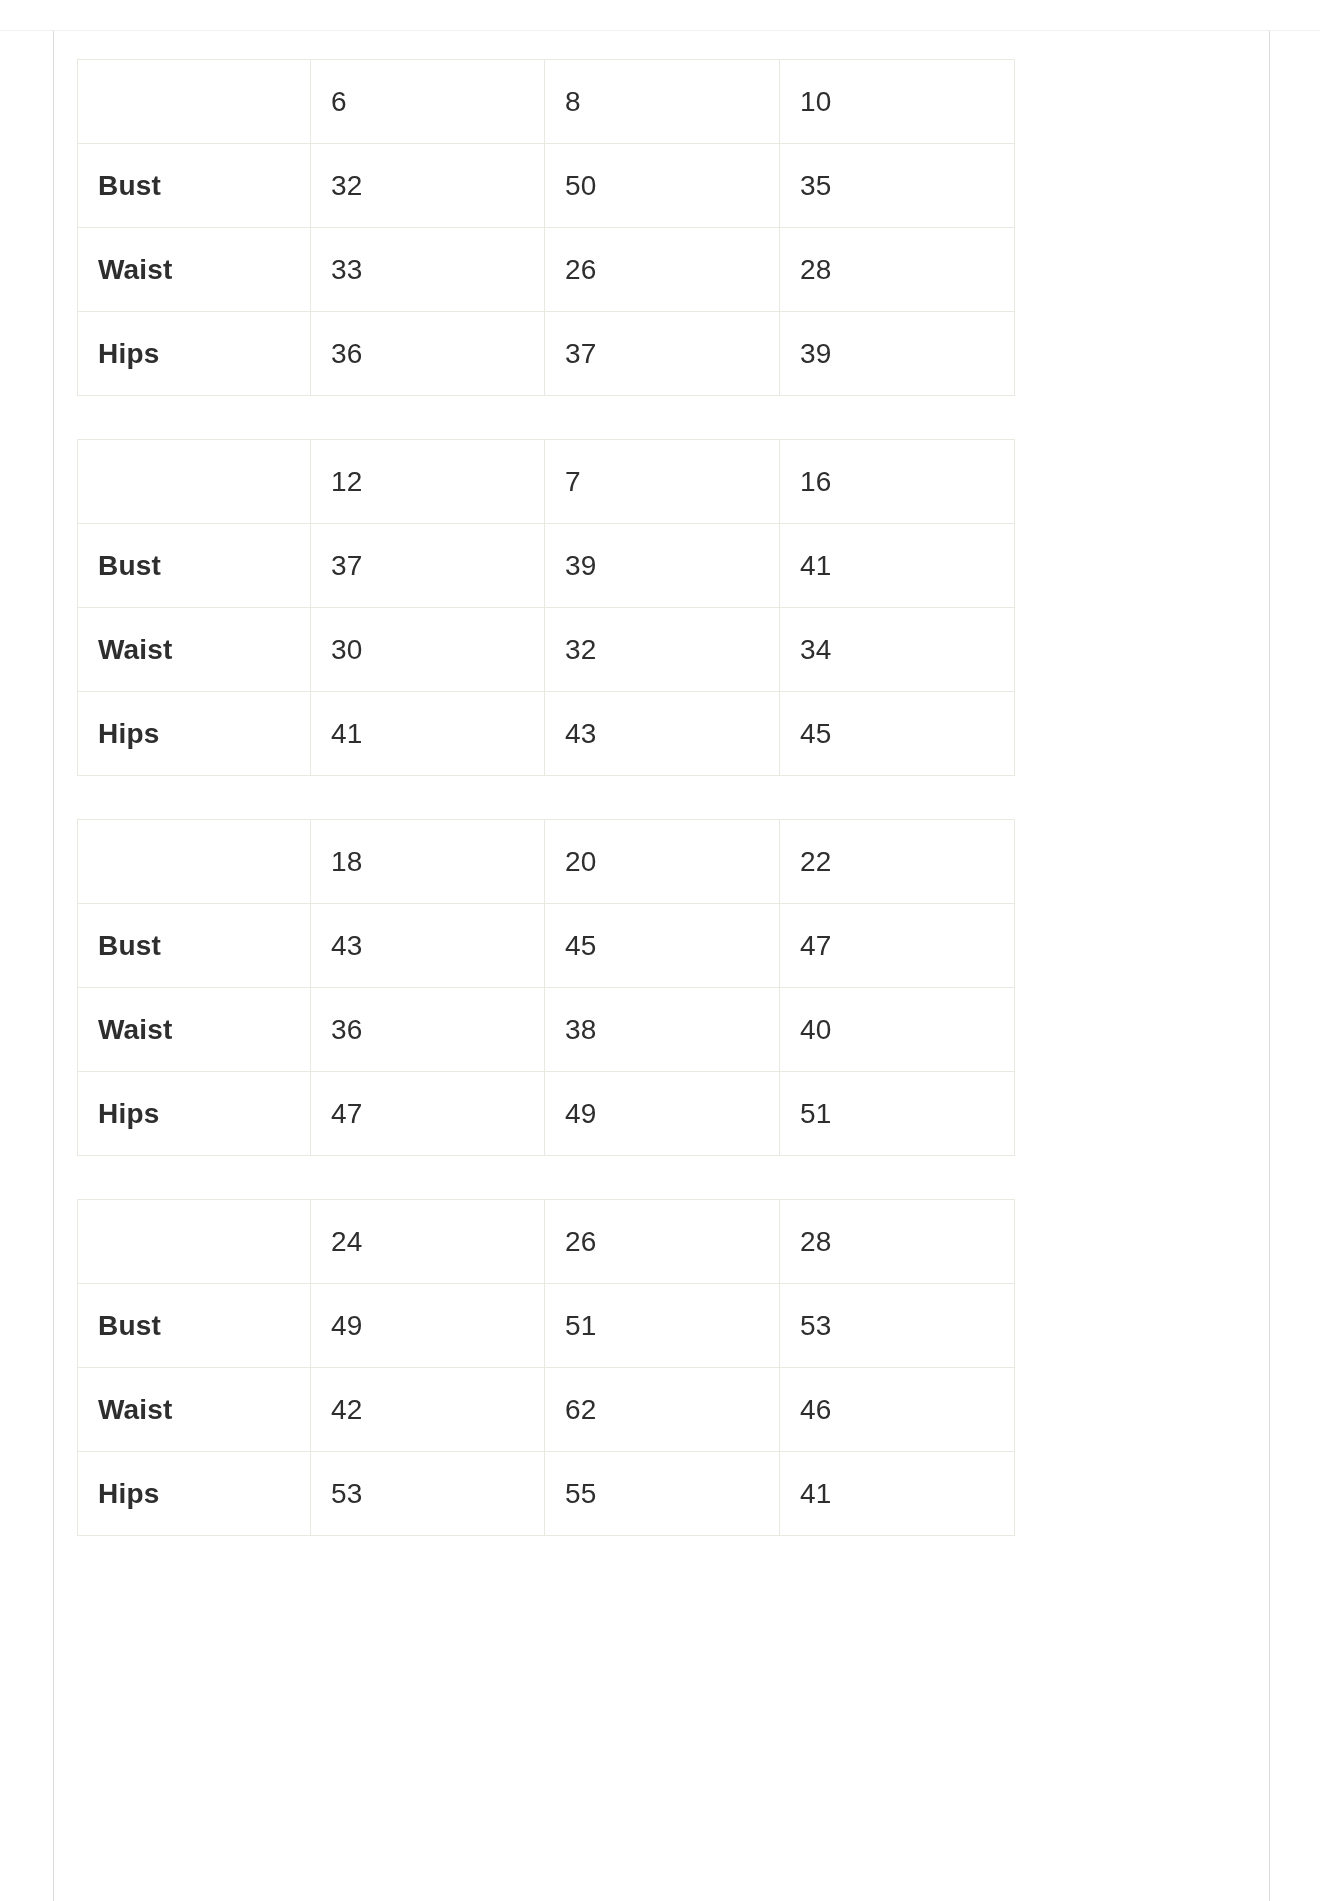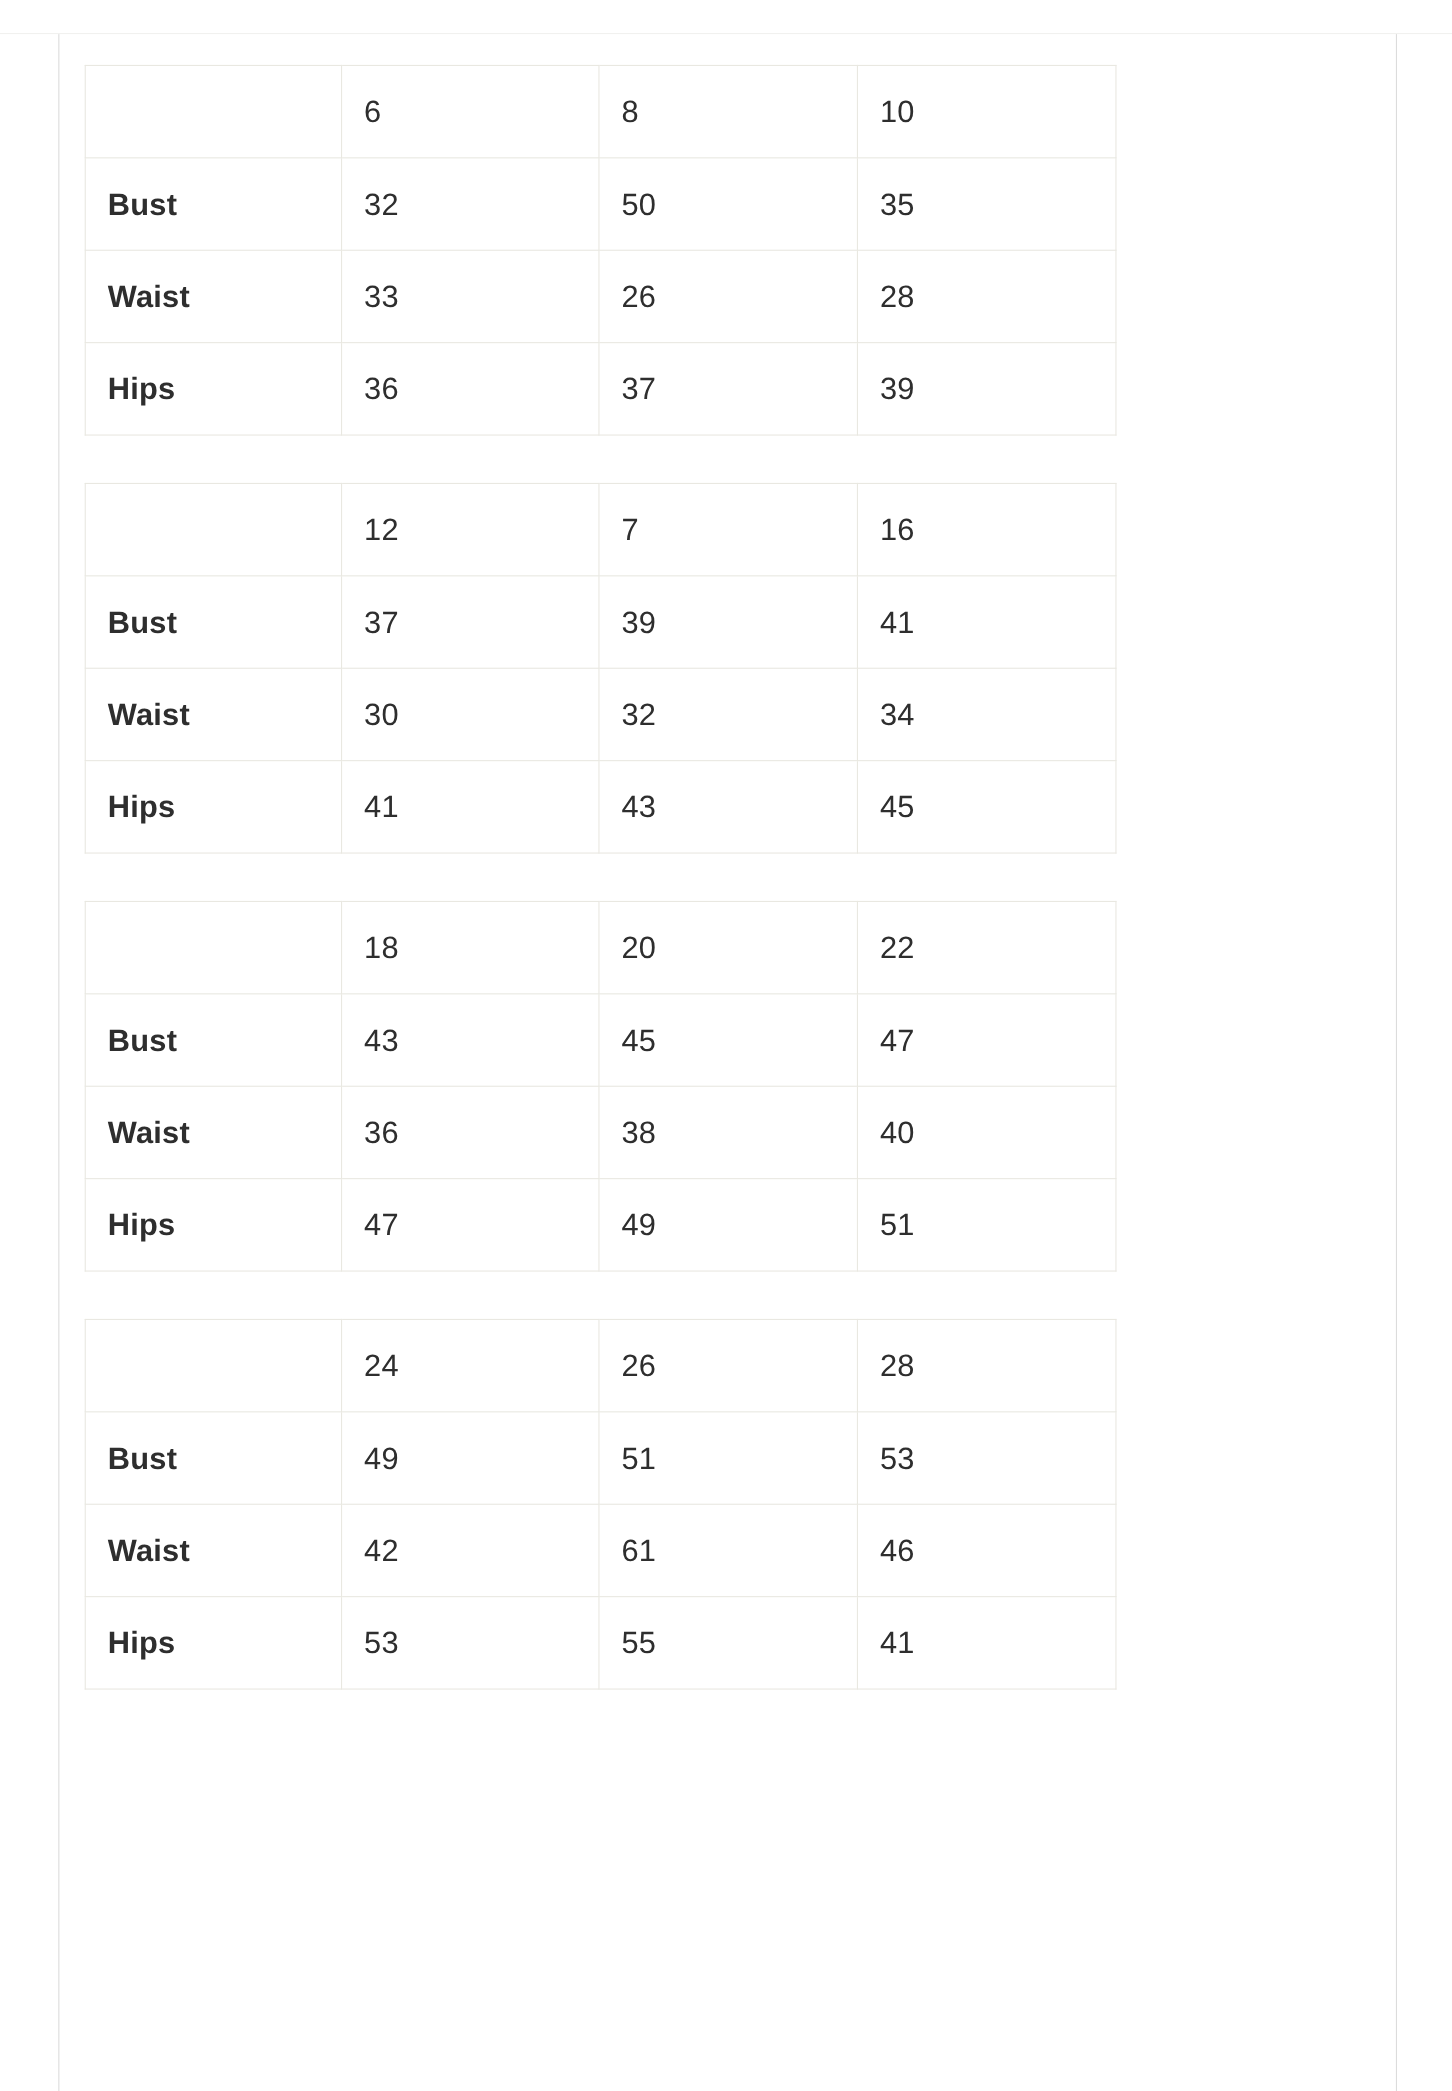--- a/index.html
+++ b/index.html
@@ -229,21 +229,21 @@
     <tbody>
       <tr>
         <td class="row-label">Bust</td>
         <td>49</td>
         <td>51</td>
         <td>53</td>
       </tr>
       <tr>
         <td class="row-label">Waist</td>
         <td>42</td>
-        <td>61</td>
+        <td>62</td>
         <td>46</td>
       </tr>
       <tr>
         <td class="row-label">Hips</td>
         <td>53</td>
         <td>55</td>
         <td>41</td>
       </tr>
     </tbody>
   </table>

